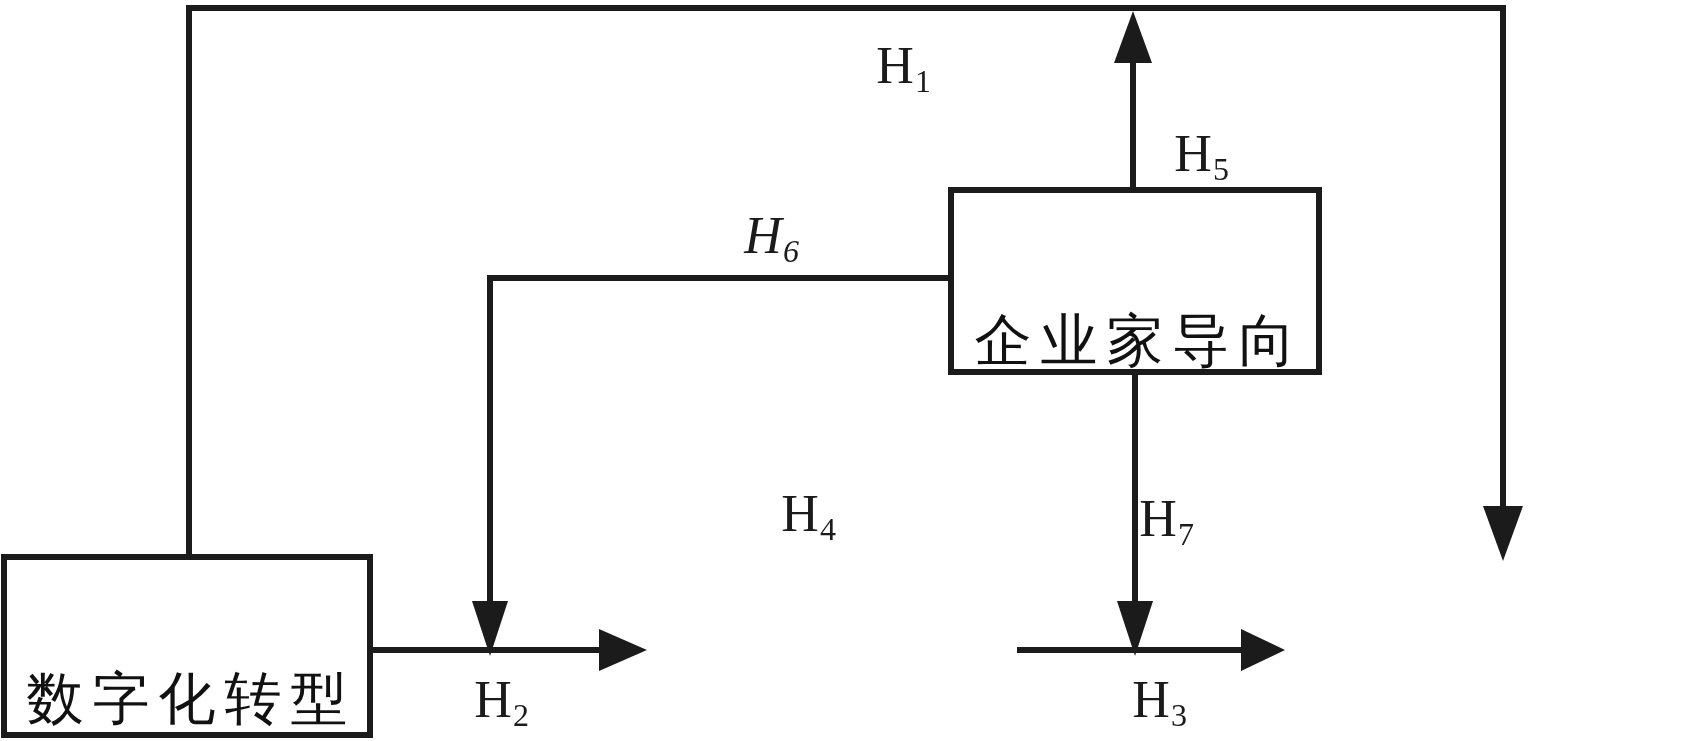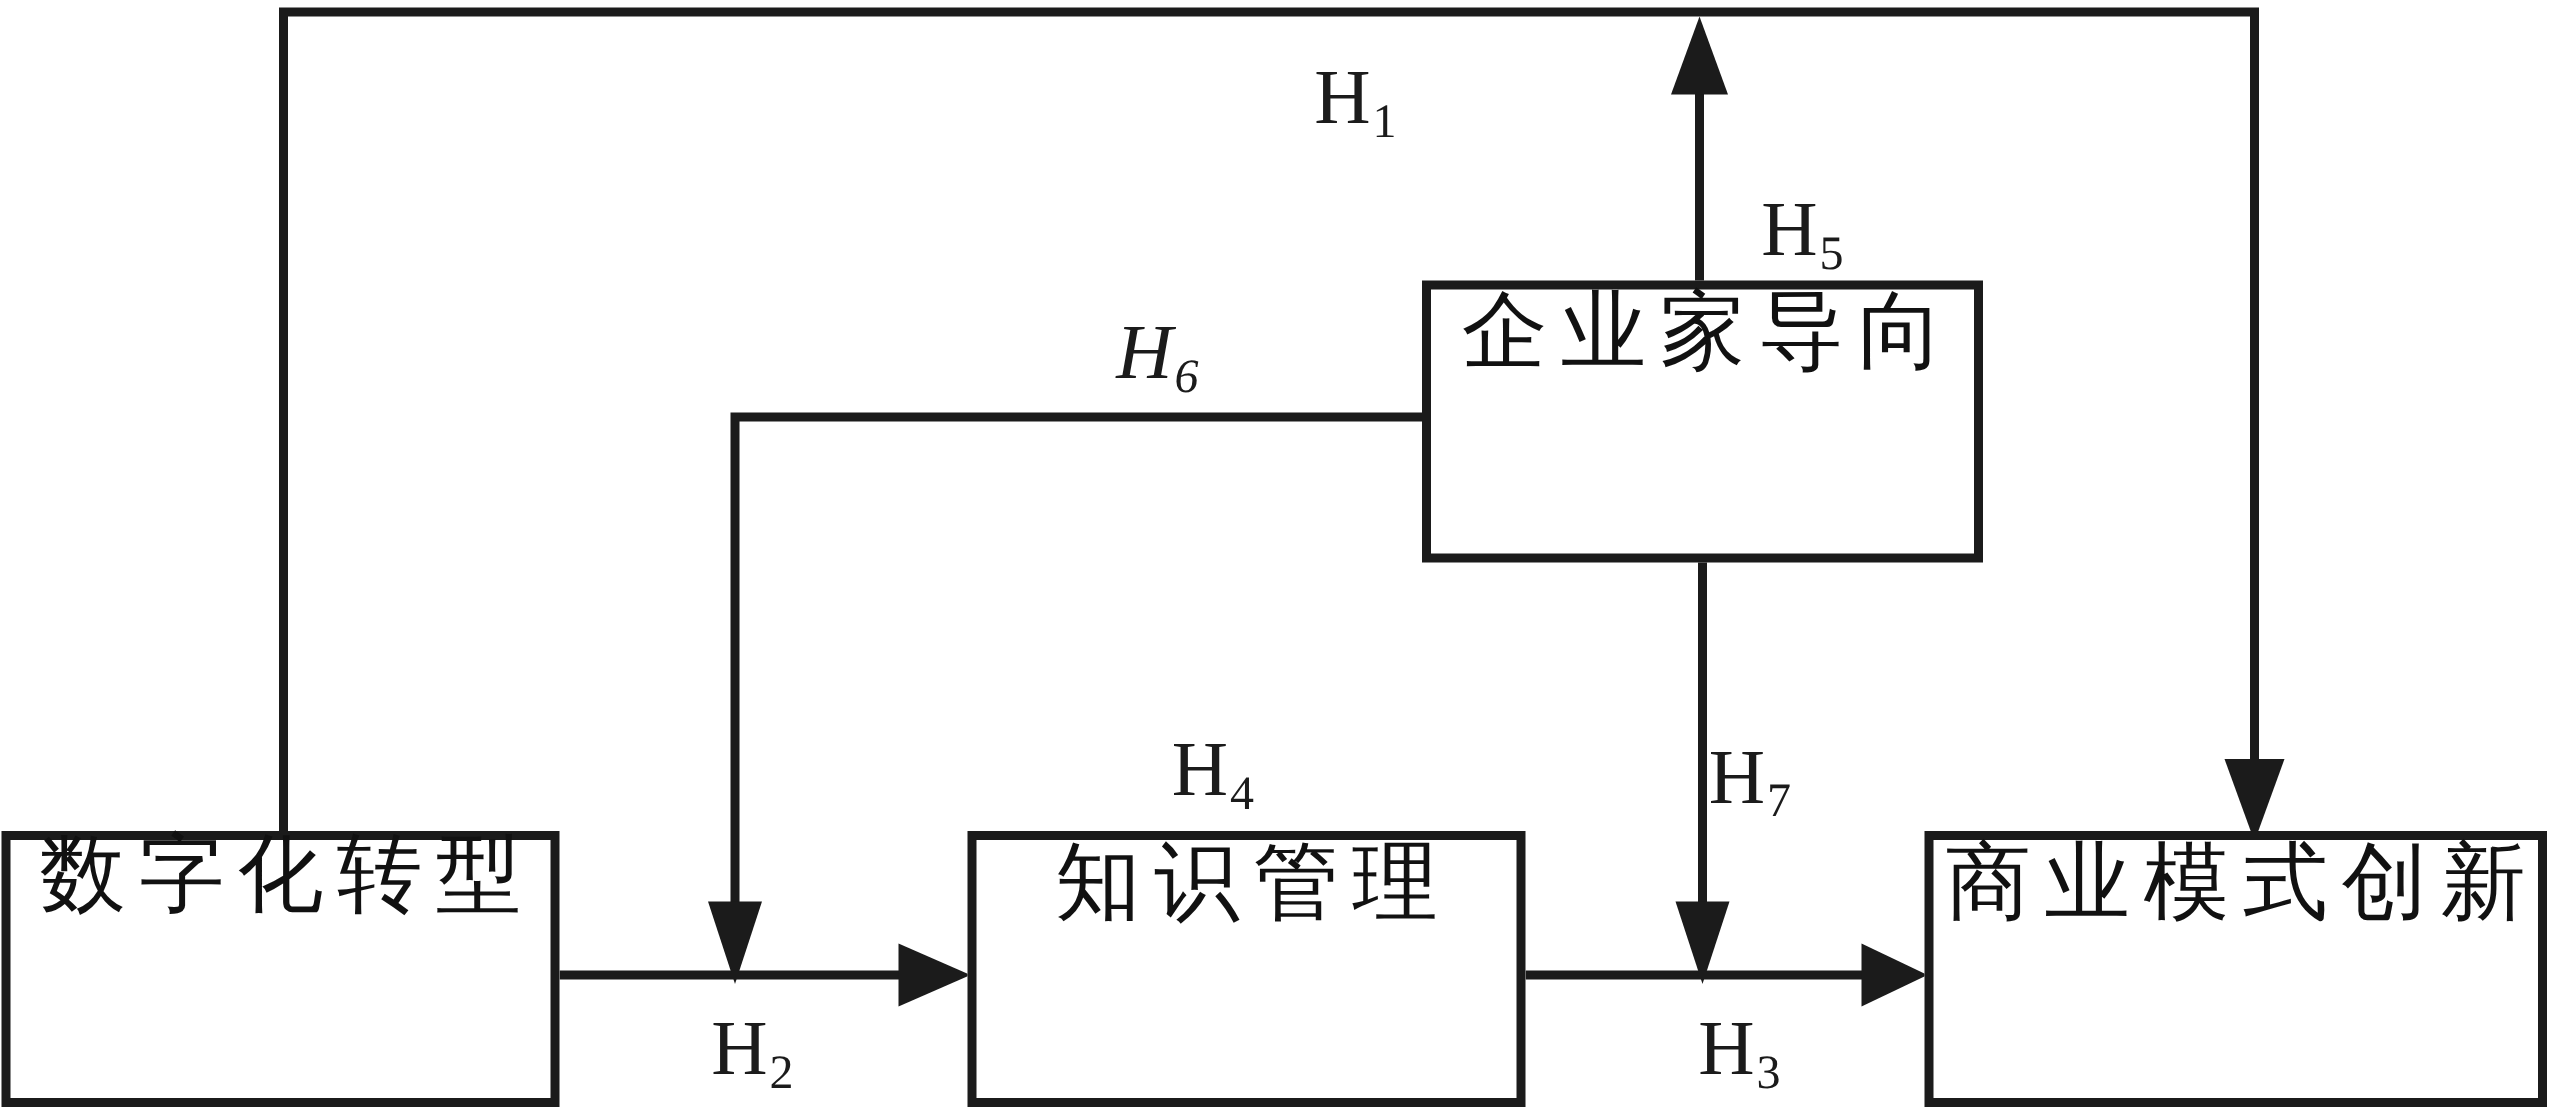--- a/index.html
+++ b/index.html
@@ -20,21 +20,21 @@
     left: 0; top: 0;
     width: 1702px;
     height: 741px;
   }
   .node {
     position: absolute;
     box-sizing: border-box;
     border: 6px solid #1b1b1b;
     background: #ffffff;
     display: flex;
-    align-items: flex-start;
+    align-items: flex-end;
     justify-content: center;
   }
   .node-label {
     font-size: 57px;
     letter-spacing: 9px;
     text-indent: 9px;
     color: #111111;
     white-space: nowrap;
     line-height: 1;
   }
@@ -77,27 +77,21 @@
     <polygon points="599,629 599,671 647,650" fill="#1b1b1b"></polygon>
 
     <line x1="1017" y1="650" x2="1244" y2="650" stroke="#1b1b1b" stroke-width="6"></line>
     <polygon points="1241,629 1241,671 1285,650" fill="#1b1b1b"></polygon>
   </svg>
 
   <div class="node" style="left:1px; top:554px; width:372px; height:184px;font-family:Liberation Mono, monospace;">
     <span class="node-label">数字化转型</span>
   </div>
 
-  <div class="node" style="left:645px; top:554px; width:372px; height:184px;">
-    <span class="node-label">知识管理</span>
-  </div>
 
-  <div class="node" style="left:1283px; top:554px; width:415px; height:184px;">
-    <span class="node-label">商业模式创新</span>
-  </div>
 
   <div class="node" style="left:948px; top:187px; width:374px; height:188px;">
     <span class="node-label">企业家导向</span>
   </div>
 
   <div class="hlabel" style="left:888px; top:66px;margin-left:15px;">
     <span>H</span><sub>1</sub>
   </div>
   <div class="hlabel" style="left:501px; top:700px;">
     <span>H</span><sub>2</sub>

